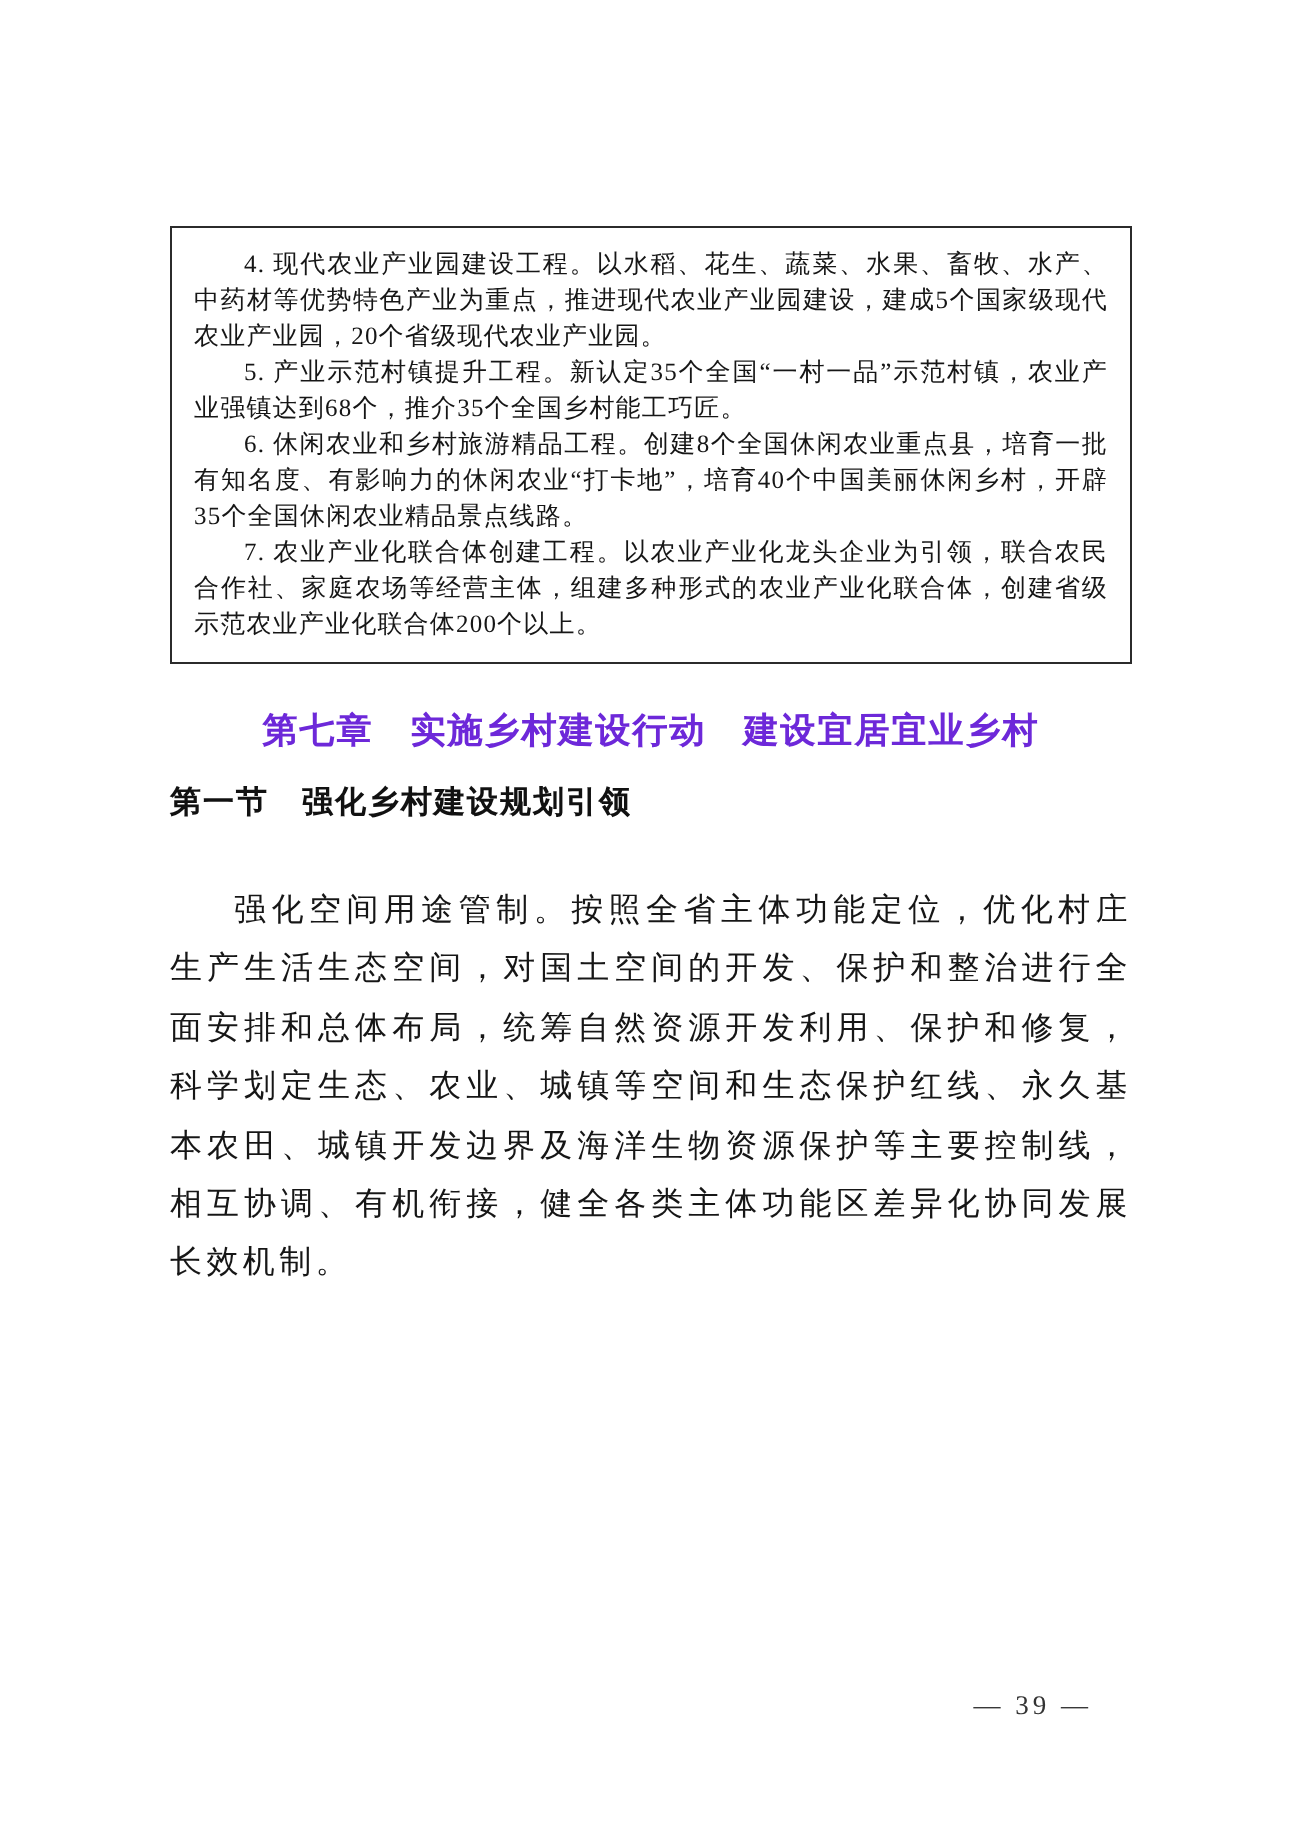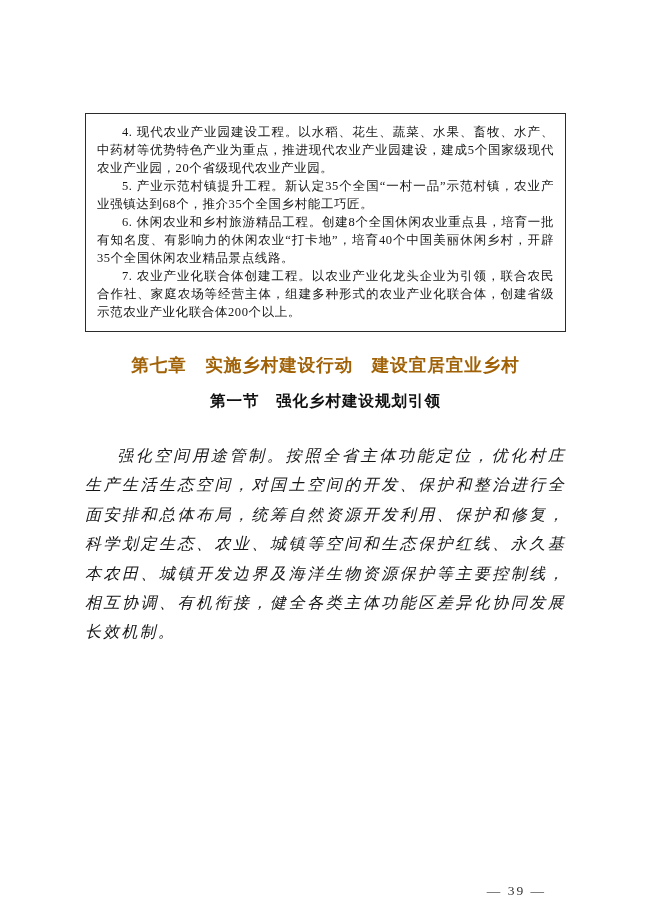--- a/index.html
+++ b/index.html
@@ -32,48 +32,47 @@
     margin: 0;
     text-indent: 2em;
   }
   .chapter-heading {
     margin: 21px 0 0 0;
     text-align: center;
     font-family: "Liberation Sans", "DejaVu Sans", sans-serif;
     font-weight: bold;
     font-size: 17.5px;
     letter-spacing: 1px;
-    color: #a16207;
+    color: #6d28d9;
   }
   .section-heading {
     margin: 14px 0 29px 0;
-    text-align: center;
+    text-align: left;
     font-family: "Liberation Sans", "DejaVu Sans", sans-serif;
     font-weight: bold;
     font-size: 15.5px;
     letter-spacing: 1px;
     color: #111111;
   }
   .body-para {
     margin: 0;
     text-indent: 2em;
     font-family: "Liberation Serif", "DejaVu Serif", serif;
     font-size: 16px;
     line-height: 29.4px;
     letter-spacing: 2.2px;
     text-align: justify;
     text-justify: inter-ideograph;
-    font-style: italic;
   }
   .body-para + .body-para {
     margin-top: 8px;
   }
   .page-number {
     position: absolute;
-    top: 883px;
+    top: 845px;
     right: 104px;
     font-family: "Liberation Serif", "DejaVu Serif", serif;
     font-size: 13.5px;
     letter-spacing: 2px;
     color: #333333;
   }
 </style>
 </head>
 <body>
 

